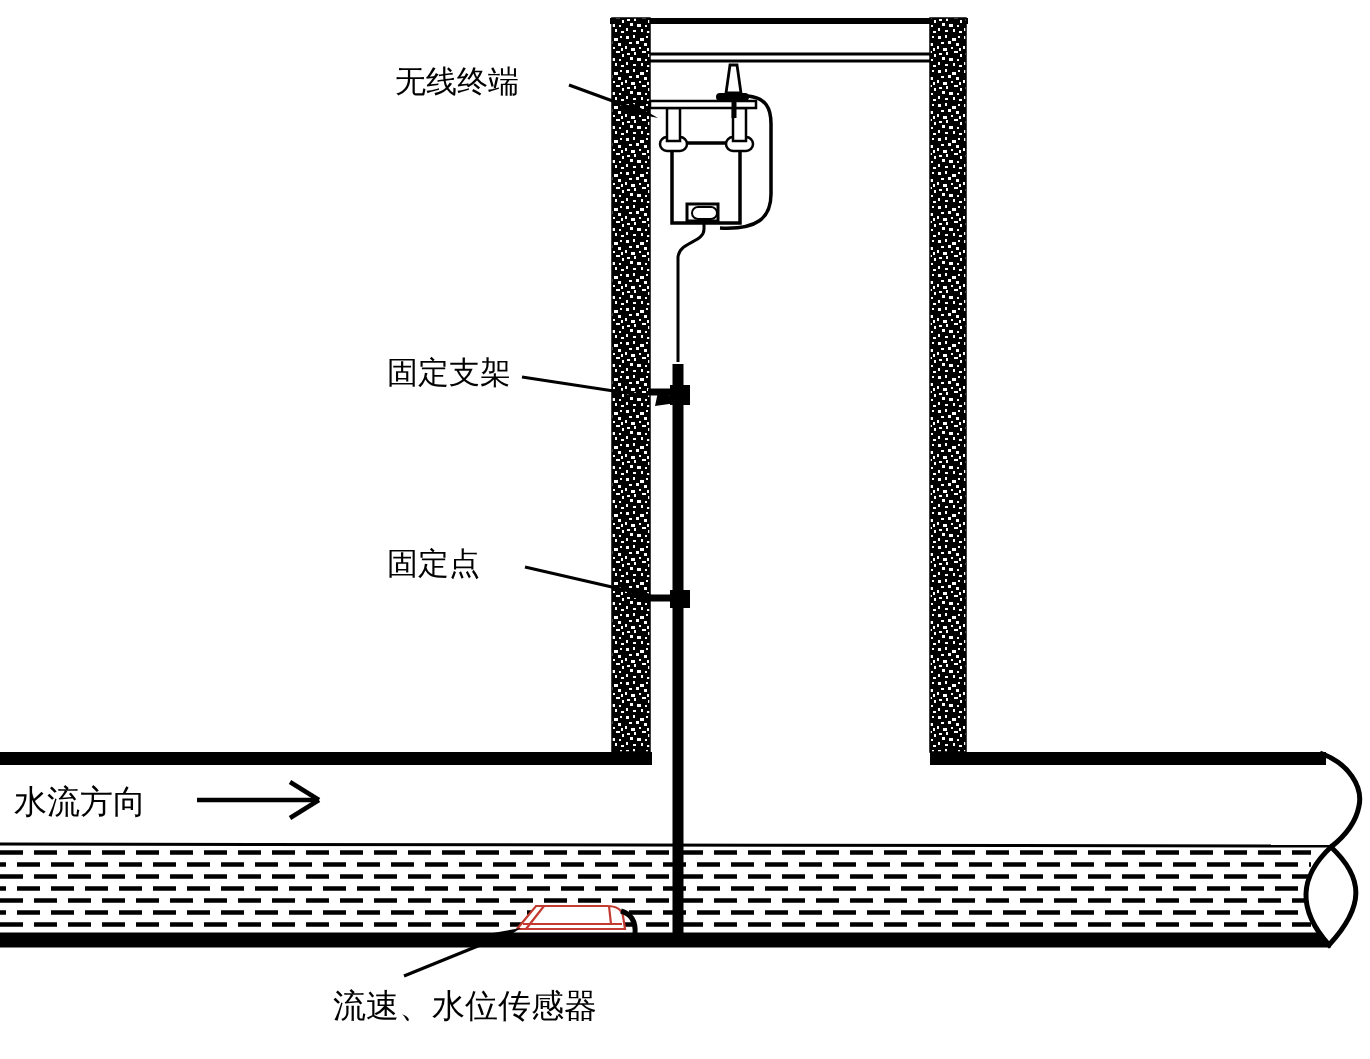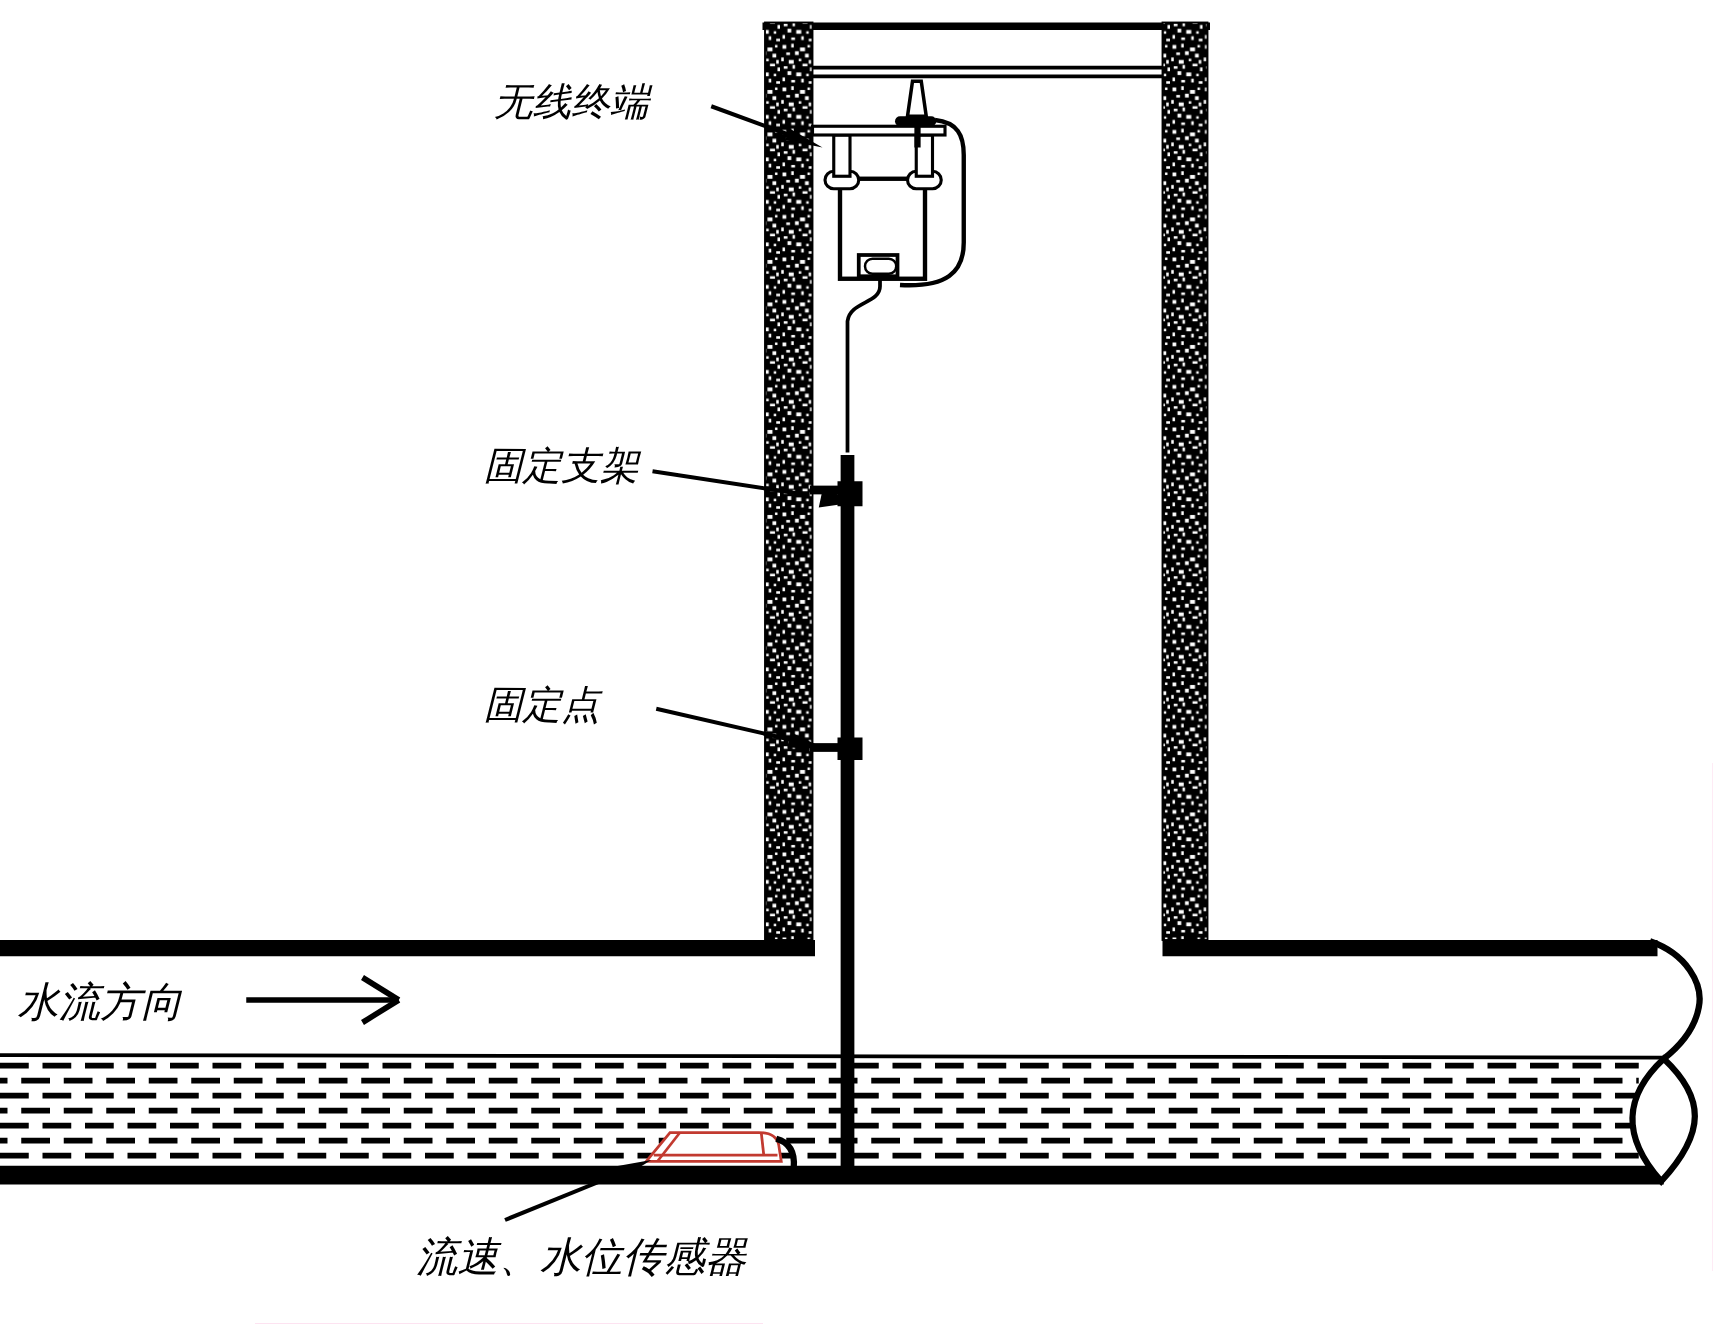--- a/index.html
+++ b/index.html
@@ -1,16 +1,16 @@
 <!DOCTYPE html>
 <html><head>
 <meta charset="utf-8">
 <style>
   html,body{margin:0;padding:0;background:#ffffff;}
-  .stage{position:relative;width:1370px;height:1059px;background:#f9a8d4;overflow:hidden;font-style:italic;}
+  .stage{position:relative;width:1370px;height:1059px;background:#86efac;overflow:hidden;}
   svg{display:block;}
   text.cjk{font-family:"Liberation Serif","DejaVu Serif",serif;fill:#000;}
 </style>
 </head>
 <body>
 
 <div class="stage">
 <svg width="1370" height="1059" viewBox="0 0 1370 1059" xmlns="http://www.w3.org/2000/svg">
 
   <defs>

